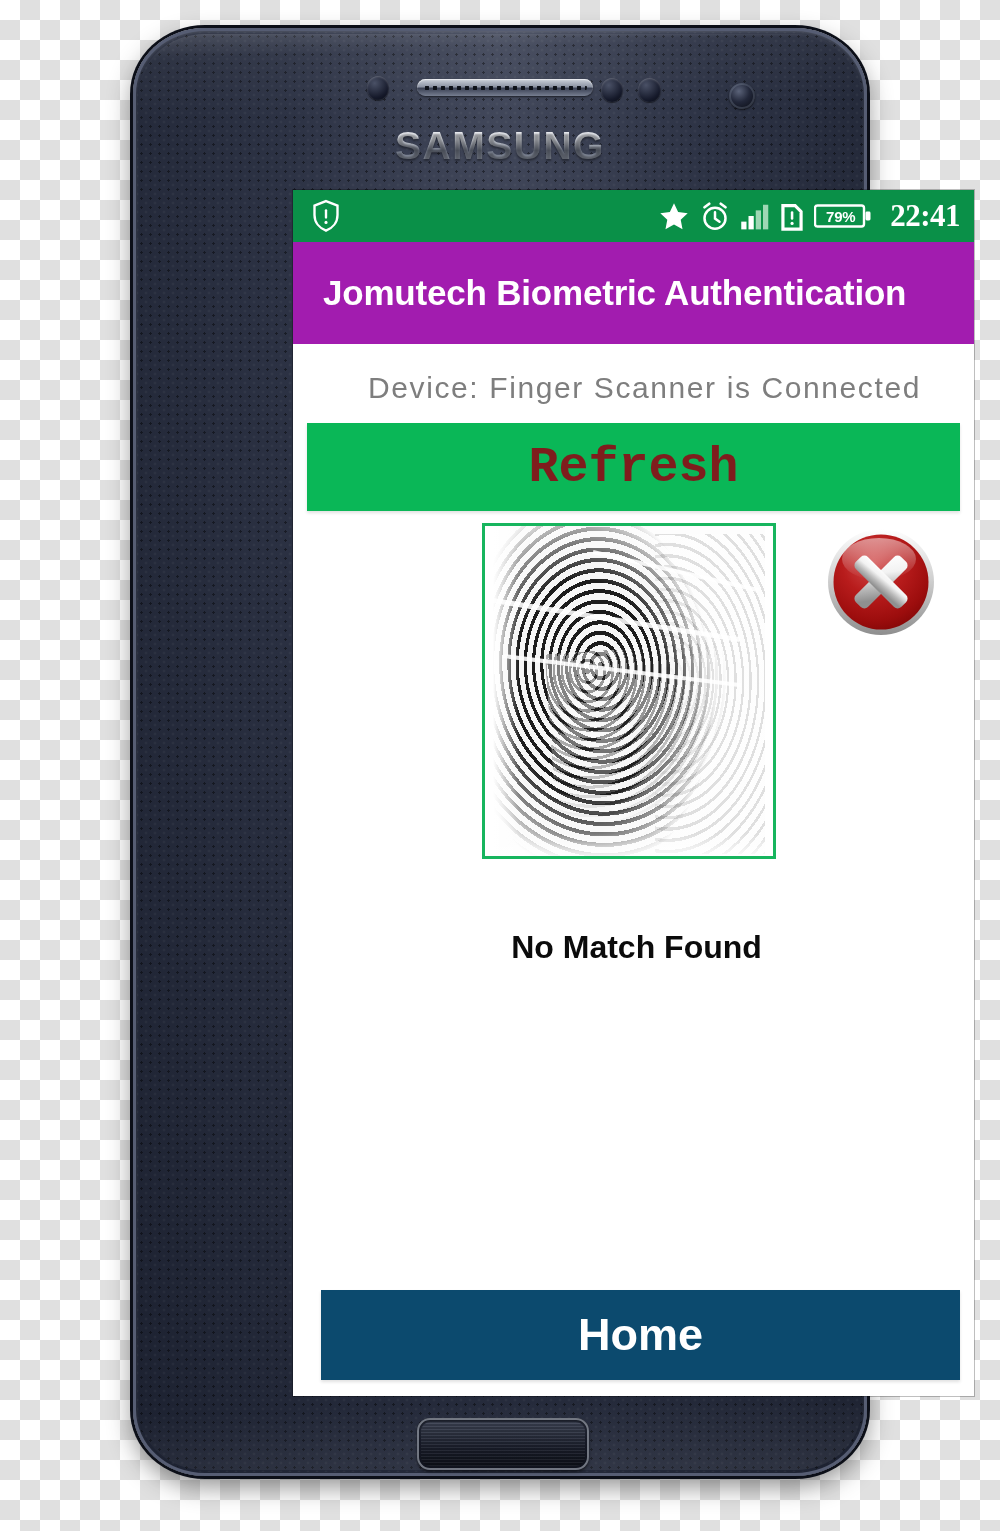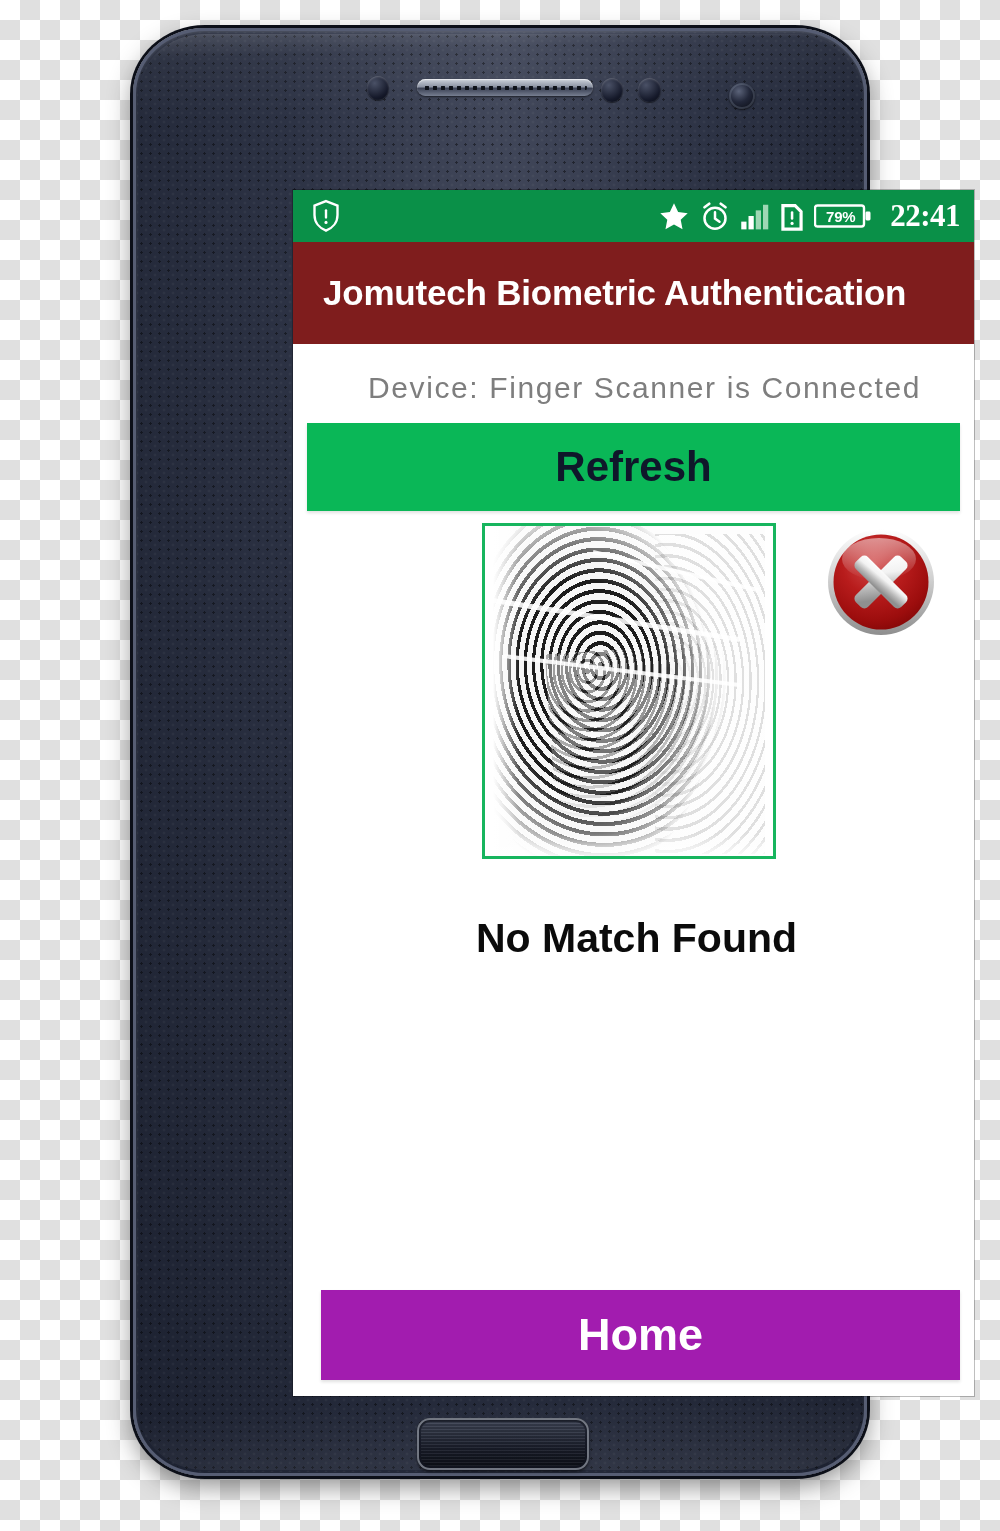--- a/index.html
+++ b/index.html
@@ -183,21 +183,21 @@
     display: flex; align-items: center; justify-content: center;
     font-size: 15px;
     font-weight: bold;
     color: #ffffff;
     letter-spacing: -0.3px;
   }
 
   
   .app-bar {
     height: 102px;
-    background: #7f1d1d;
+    background: #a21caf;
     display: flex;
     align-items: center;
     padding-left: 30px;
     box-sizing: border-box;
   }
   .app-title {
     color: #ffffff;
     font-size: 35px;
     font-weight: bold;
     letter-spacing: -0.2px;
@@ -233,24 +233,24 @@
     margin: 18px 14px 0 14px;
     height: 88px;
     background: #0ab757;
     display: flex;
     align-items: center;
     justify-content: center;
     cursor: pointer;
     box-shadow: 0 2px 3px rgba(0,0,0,0.12);
   }
   .refresh-btn .label {
-    color: #0f172a;
-    font-size: 42px;
-    font-weight: bold;
-    font-family: Liberation Sans, sans-serif;
+    color: #7f1d1d;
+    font-size: 50px;
+    font-weight: bold;
+    font-family: Liberation Mono, monospace;
   }
 
   
   .scan-row {
     position: relative;
     height: 360px;
     margin-top: 12px;
   }
   .fp-frame {
     position: absolute;
@@ -341,36 +341,36 @@
     position: absolute;
     left: 532px;
     top: 3px;
     width: 112px;
     height: 112px;
     cursor: pointer;
   }
 
   .result-text {
     text-align: center;
-    margin-top: 32px;
-    font-size: 41px;
+    margin-top: 46px;
+    font-size: 32px;
     font-weight: bold;
     color: #0b0b0b;
     font-family: "Liberation Sans", sans-serif;
     padding-left: 6px;
   }
 
   
   .home-btn {
     position: absolute;
     left: 28px;
     right: 14px;
     bottom: 16px;
     height: 90px;
-    background: #a21caf;
+    background: #0c4a6e;
     display: flex;
     align-items: center;
     justify-content: center;
     cursor: pointer;
     box-shadow: 0 2px 3px rgba(0,0,0,0.12);
   }
   .home-btn .label {
     color: #ffffff;
     font-size: 45px;
     font-weight: bold;
@@ -382,20 +382,21 @@
 
 <div class="phone">
   <div class="phone-inner-sheen"></div>
 
   <div class="sensor-dot sensor-left"></div>
   <div class="earpiece"></div>
   <div class="sensor-dot sensor-r1"></div>
   <div class="sensor-dot sensor-r2"></div>
   <div class="front-camera"></div>
 
+  <div class="samsung-logo">SAMSUNG</div>
 
   <div class="screen">
 
     <div class="status-bar">
       <div class="status-left">
         <span>
           <svg width="30" height="34" viewBox="0 0 24 27" fill="none">
             <path d="M12 1.6 L21.2 5.2 V12.6 C21.2 18.6 17.2 23.2 12 25.2 C6.8 23.2 2.8 18.6 2.8 12.6 V5.2 Z" stroke="#ffffff" stroke-width="1.9" fill="none"></path>
             <rect x="11.05" y="8" width="1.9" height="7.6" rx="0.9" fill="#ffffff"></rect>
             <circle cx="12" cy="18.6" r="1.25" fill="#ffffff"></circle>

